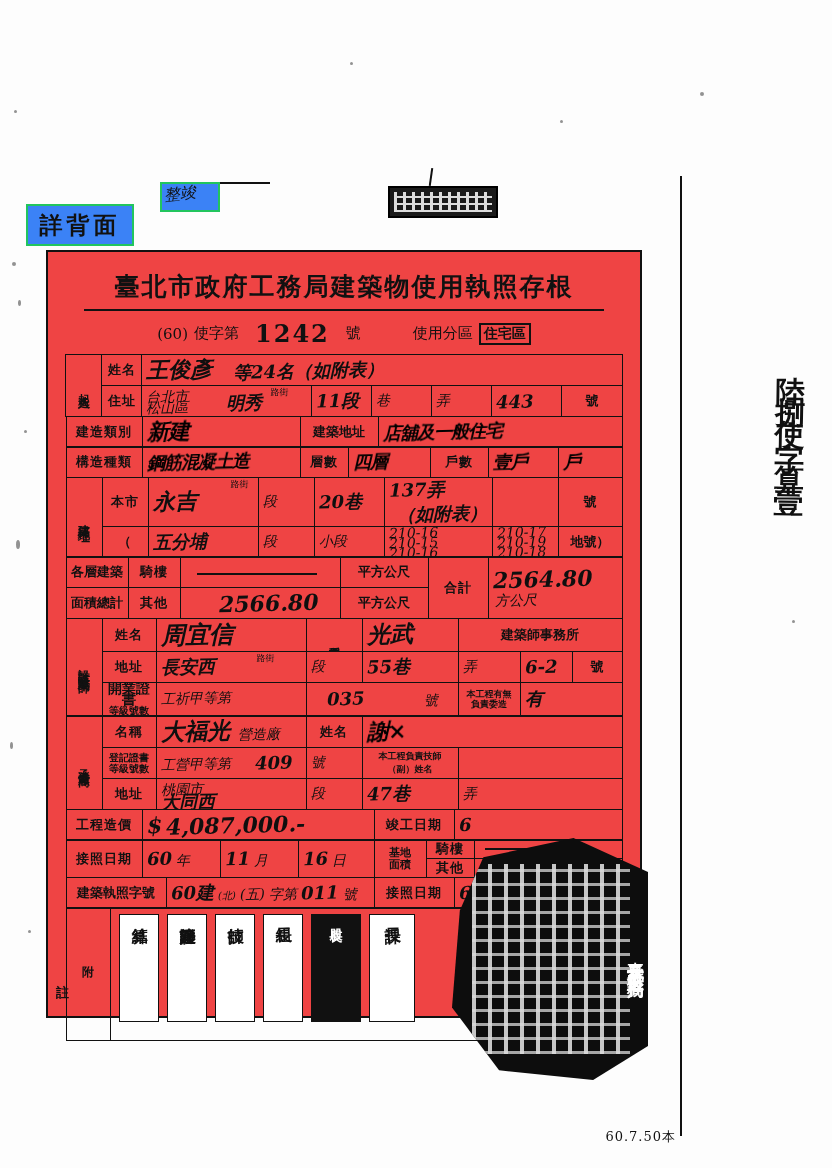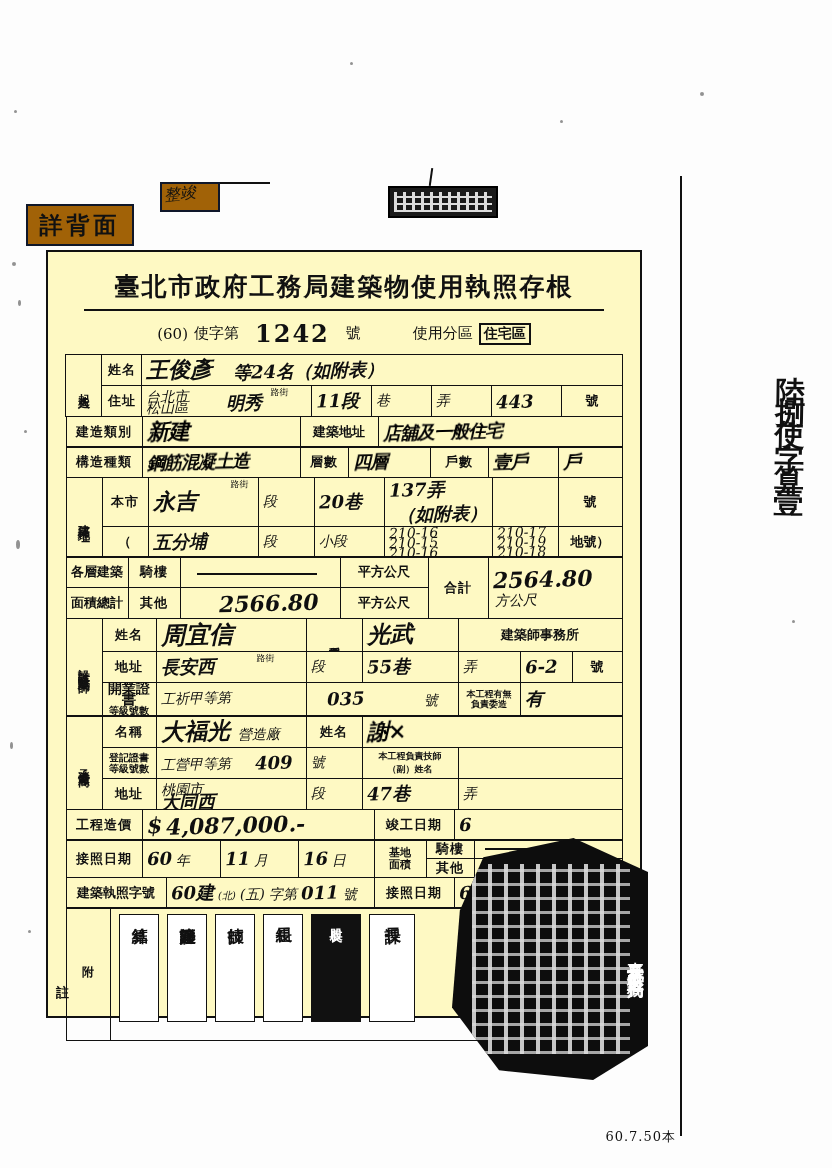--- a/index.html
+++ b/index.html
@@ -24,28 +24,28 @@
   .speck {
     position: absolute;
     background: #3a3a3a;
     border-radius: 50%;
     opacity: .55;
   }
 
   
   .stamp-box {
     position: absolute;
-    border: 2px solid #0f172a;
+    border: 2px solid #22c55e;
     display: flex;
     align-items: center;
     justify-content: center;
     font-family: "DejaVu Serif", serif;
     font-weight: bold;
     letter-spacing: 4px;
-    background: #a16207;
+    background: #3b82f6;
   }
   #ann-detail-back {
     left: 26px; top: 204px; width: 104px; height: 38px;
     font-size: 23px;
   }
   #ann-small-stamp {
     left: 160px; top: 182px; width: 56px; height: 26px;
     font-size: 14px; letter-spacing: 1px;
     border-width: 2px;
   }
@@ -83,21 +83,21 @@
     background: #111;
     transform: rotate(8deg);
   }
 
   
   .form {
     position: absolute;
     left: 46px; top: 250px;
     width: 596px; height: 768px;
     border: 2px solid #111;
-    background: #fef9c3;
+    background: #ef4444;
     box-sizing: border-box;
   }
   .title {
     text-align: center;
     font-family: "DejaVu Serif", serif;
     font-weight: bold;
     font-size: 25px;
     letter-spacing: 2px;
     margin-top: 18px;
     margin-bottom: 4px;

